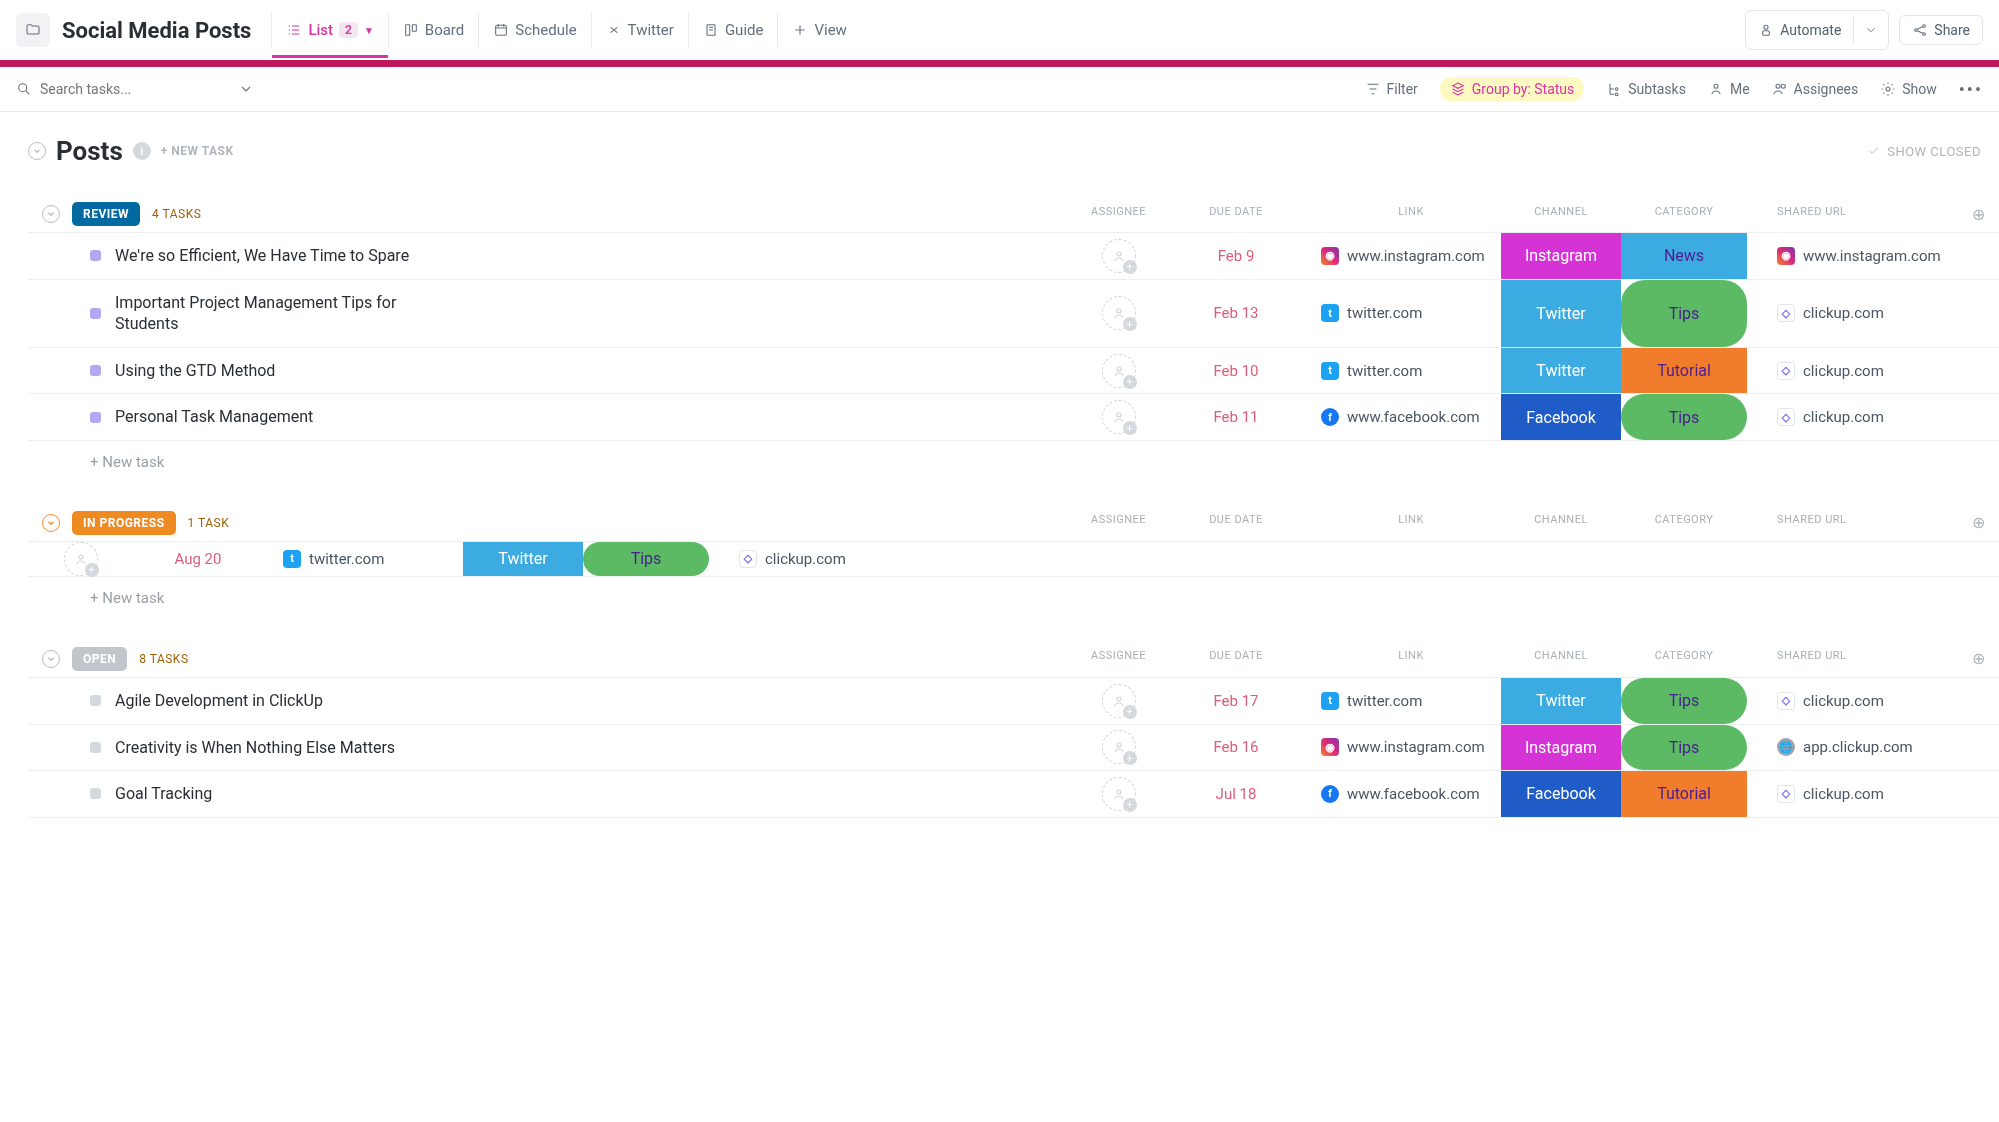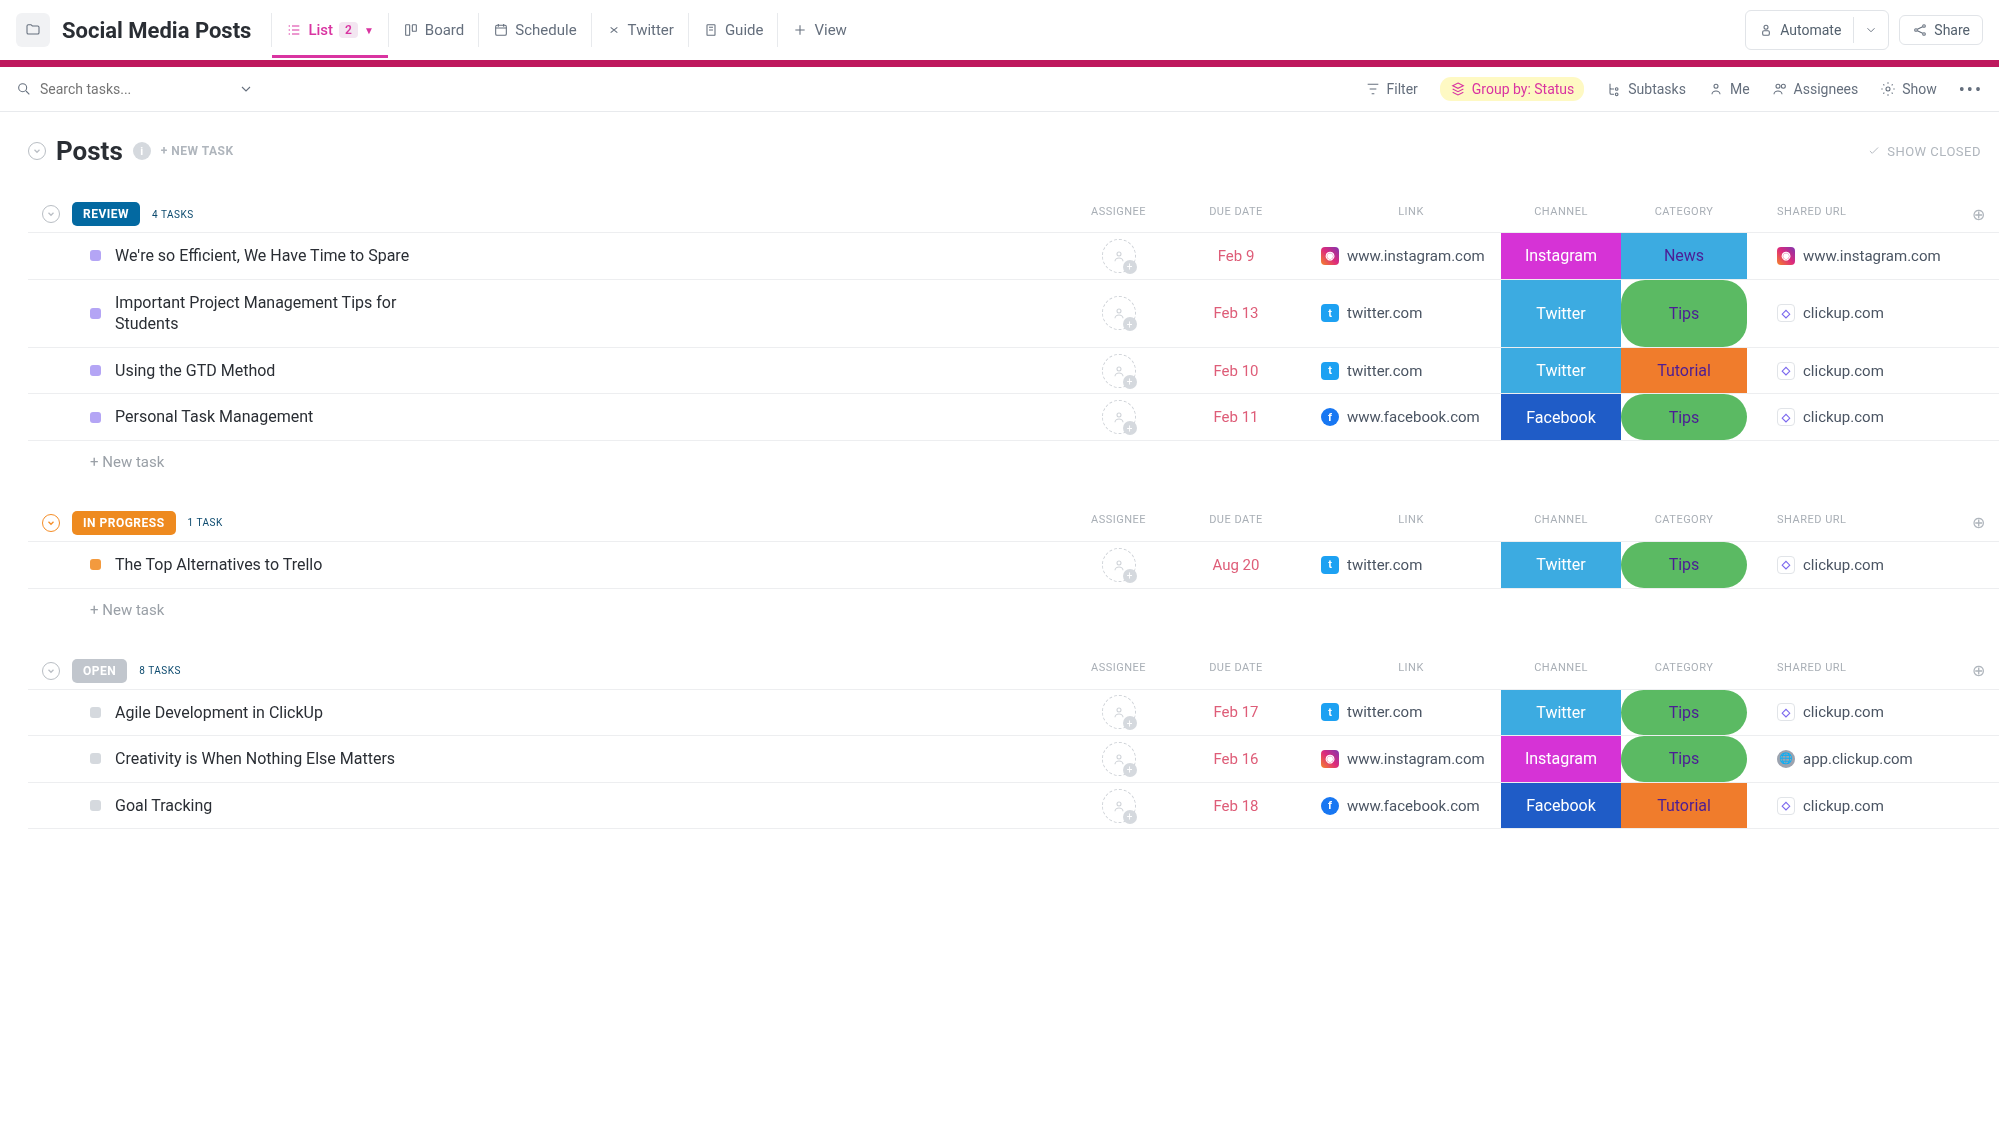--- a/index.html
+++ b/index.html
@@ -30,21 +30,21 @@
 .new-task-top { color:#b0b6bd; font-size:12px; font-weight:700; letter-spacing:.5px; }
 .show-closed { margin-left:auto; margin-right:18px; color:#b0b6bd; font-size:13px; letter-spacing:.5px; display:flex; align-items:center; gap:6px; }
 .group { margin-top:28px; }
 .group-header { display:flex; align-items:center; gap:12px; padding:0 0 4px 14px; }
 .collapse-btn { width:18px; height:18px; border:1.5px solid #b9bec4; border-radius:50%; display:flex; align-items:center; justify-content:center; color:#b9bec4; cursor:pointer; }
 .collapse-btn.orange { border-color:#f58d26; color:#f58d26; }
 .status-pill { padding:5px 11px; border-radius:5px; color:#fff; font-size:12px; font-weight:700; letter-spacing:.5px; }
 .status-review { background:#0369a1; }
 .status-inprogress { background:#ee8a1f; }
 .status-open { background:#c1c6cd; }
-.task-count { color:#0c4a6e; font-size:10px; letter-spacing:.5px; }
+.task-count { color:#a16207; font-size:12px; letter-spacing:.5px; }
 .col-headers { display:flex; margin-left:auto; color:#a9afb6; font-size:11px; letter-spacing:.5px; }
 .col { text-align:center; }
 .col-ass { width:105px; }
 .col-date { width:130px; }
 .col-link { width:200px; text-align:center; padding-left:20px; }
 .col-chan { width:120px; }
 .col-cat { width:126px; }
 .col-url { width:212px; text-align:left; padding-left:30px; }
 .col-plus { width:40px; color:#b0b6bd; font-size:16px; }
 .table { margin-top:2px; border-top:1px solid #edeef0; }
@@ -410,24 +410,20 @@
     <div class="col col-date">DUE DATE</div>
     <div class="col col-link">LINK</div>
     <div class="col col-chan">CHANNEL</div>
     <div class="col col-cat">CATEGORY</div>
     <div class="col col-url">SHARED URL</div>
     <div class="col col-plus">⊕</div>
   </div>
     </div>
     <div class="table">
       <div class="row">
-    <div class="row-left">
-      <span class="sq sq-ip"></span>
-      <span class="task-title">The Top Alternatives to Trello</span>
-    </div>
     <div class="row-right">
       <div class="cell col-ass">
                 <span class="avatar">
                   <svg width="16" height="16" viewBox="0 0 24 24" fill="none" stroke="#cfd3d8" stroke-width="1.6">
                     <circle cx="12" cy="9" r="3"></circle>
                     <path d="M6 20c0-3 3-5 6-5s6 2 6 5"></path>
                   </svg>
                 </span>
               </div>
       <div class="cell col-date">
@@ -550,21 +546,21 @@
     <div class="row-right">
       <div class="cell col-ass">
                 <span class="avatar">
                   <svg width="16" height="16" viewBox="0 0 24 24" fill="none" stroke="#cfd3d8" stroke-width="1.6">
                     <circle cx="12" cy="9" r="3"></circle>
                     <path d="M6 20c0-3 3-5 6-5s6 2 6 5"></path>
                   </svg>
                 </span>
               </div>
       <div class="cell col-date">
-                <span class="date">Feb 18</span>
+                <span class="date">Jul 18</span>
               </div>
       <div class="cell col-link link-cell">
                 <span class="svc-icon ic-fb">f</span>
                 <span>www.facebook.com</span>
               </div>
       <div class="cell col-chan chan-cell chan-facebook">
                 <span>Facebook</span>
               </div>
       <div class="cell col-cat cat-cell cat-tutorial">
                 <span>Tutorial</span>

